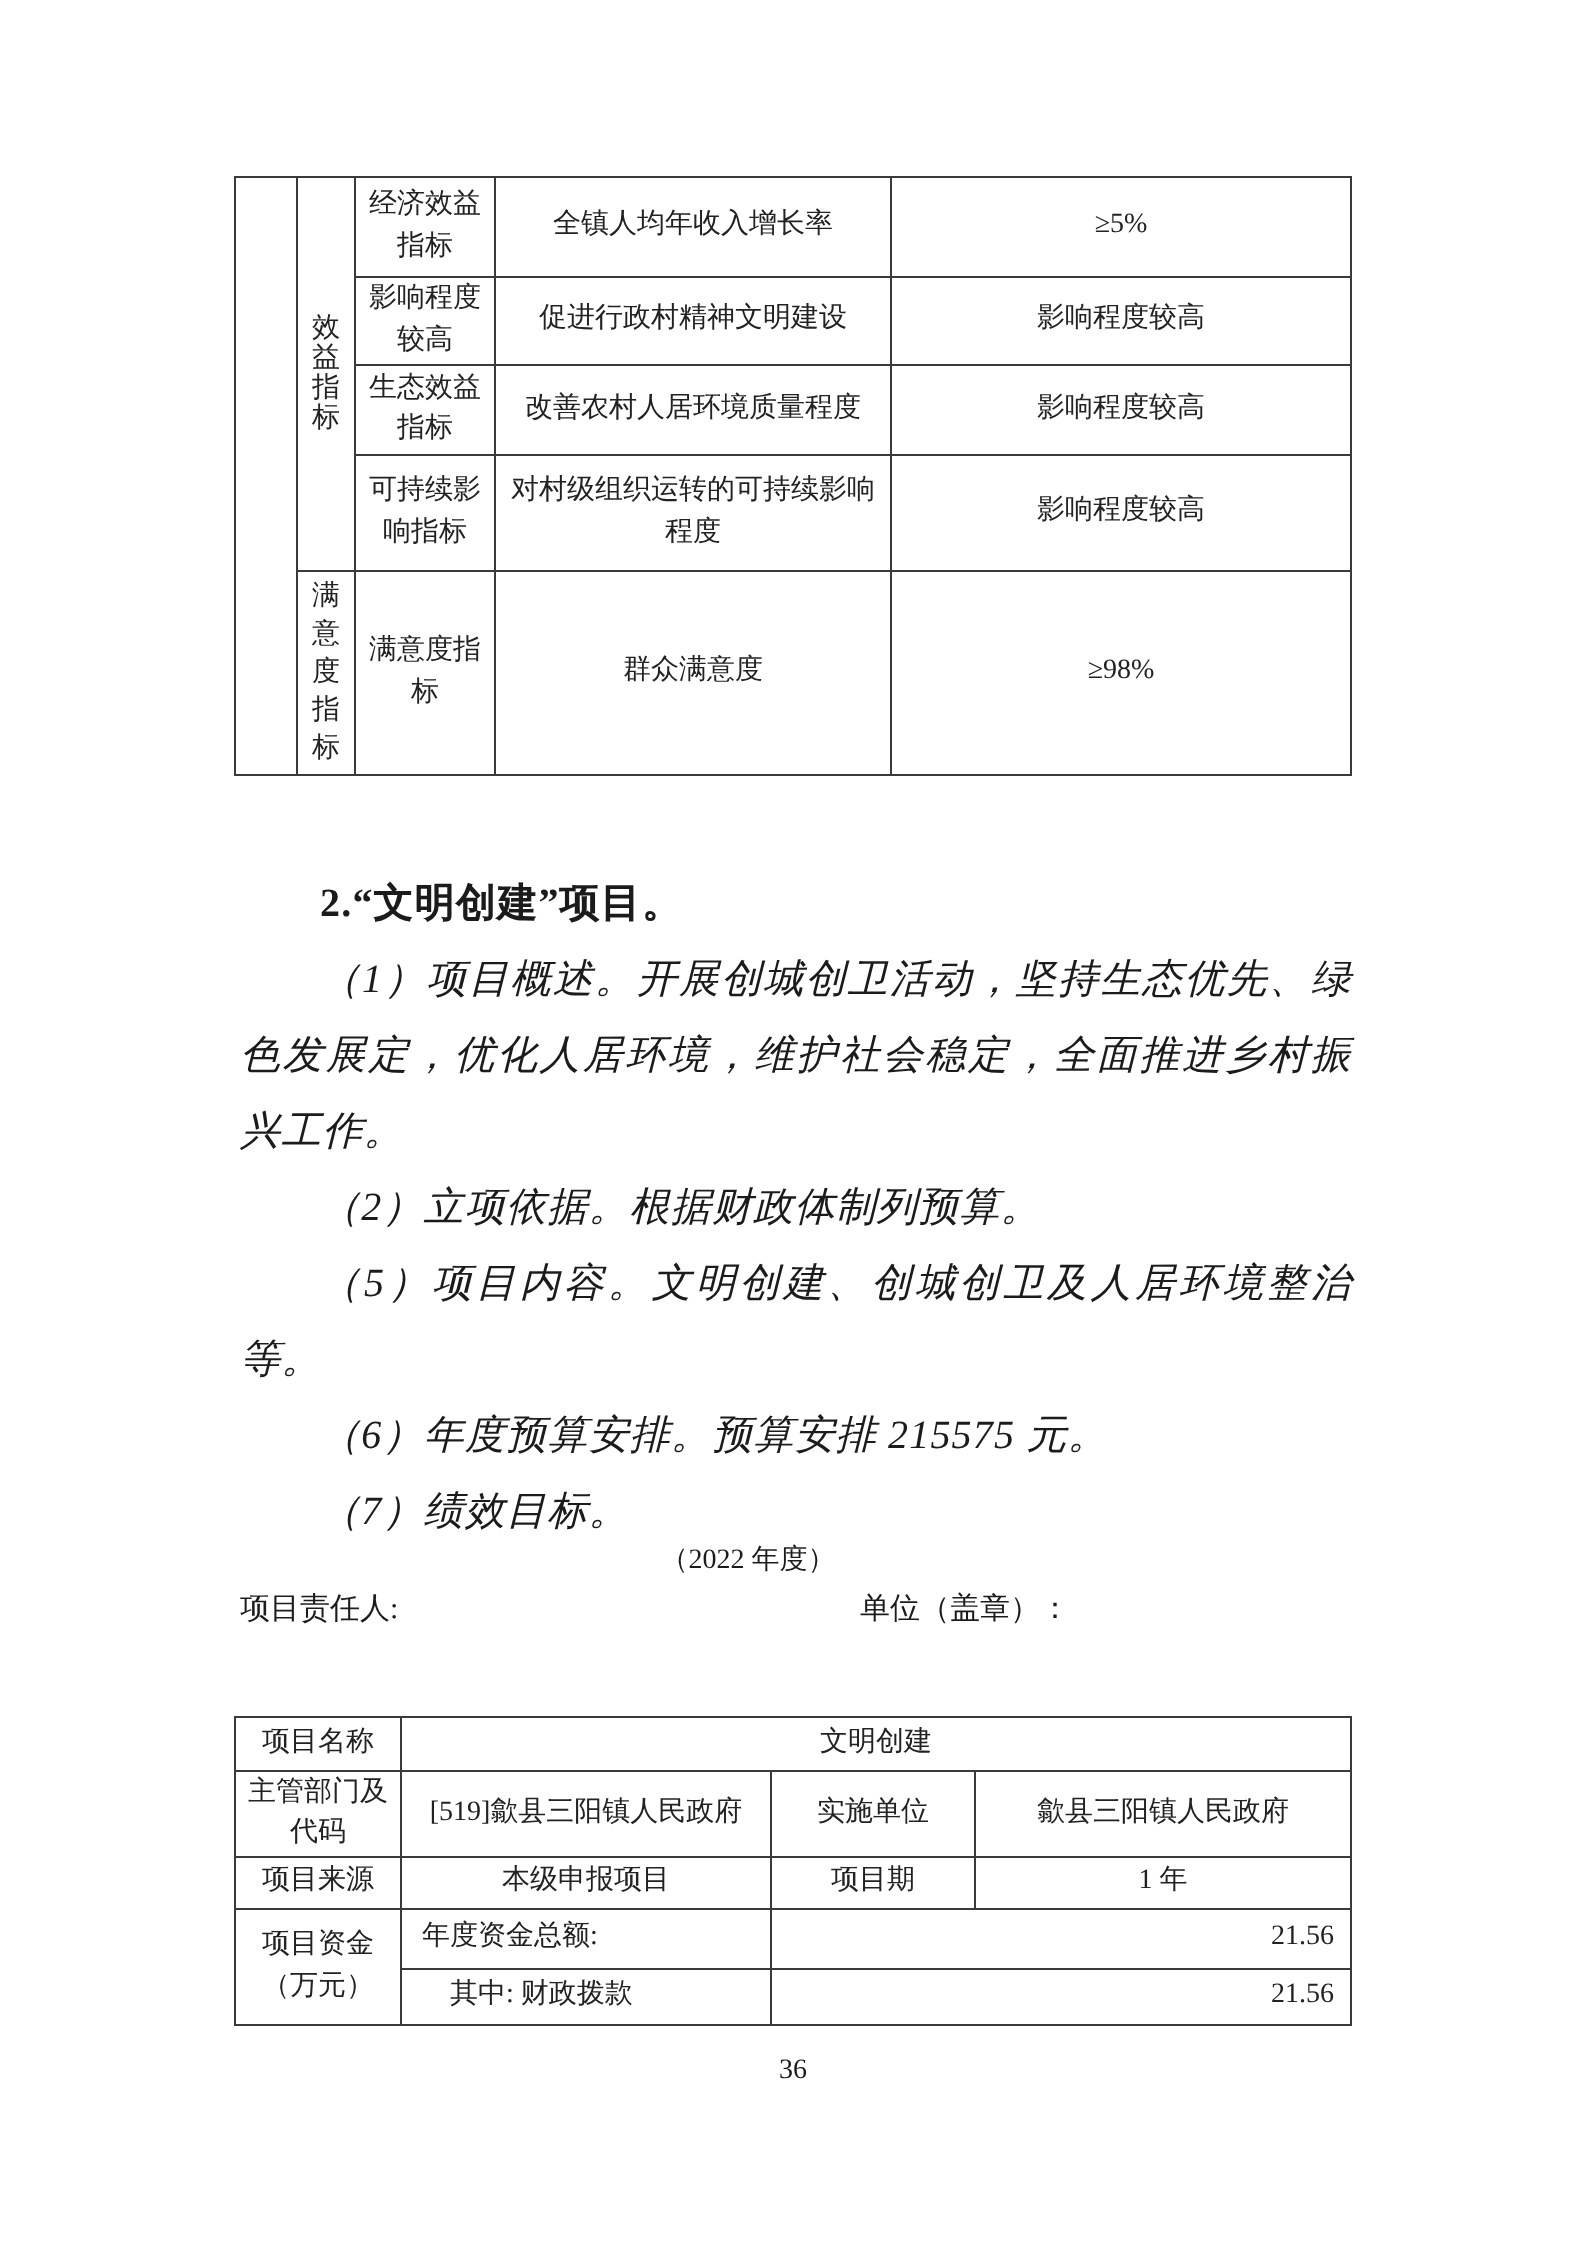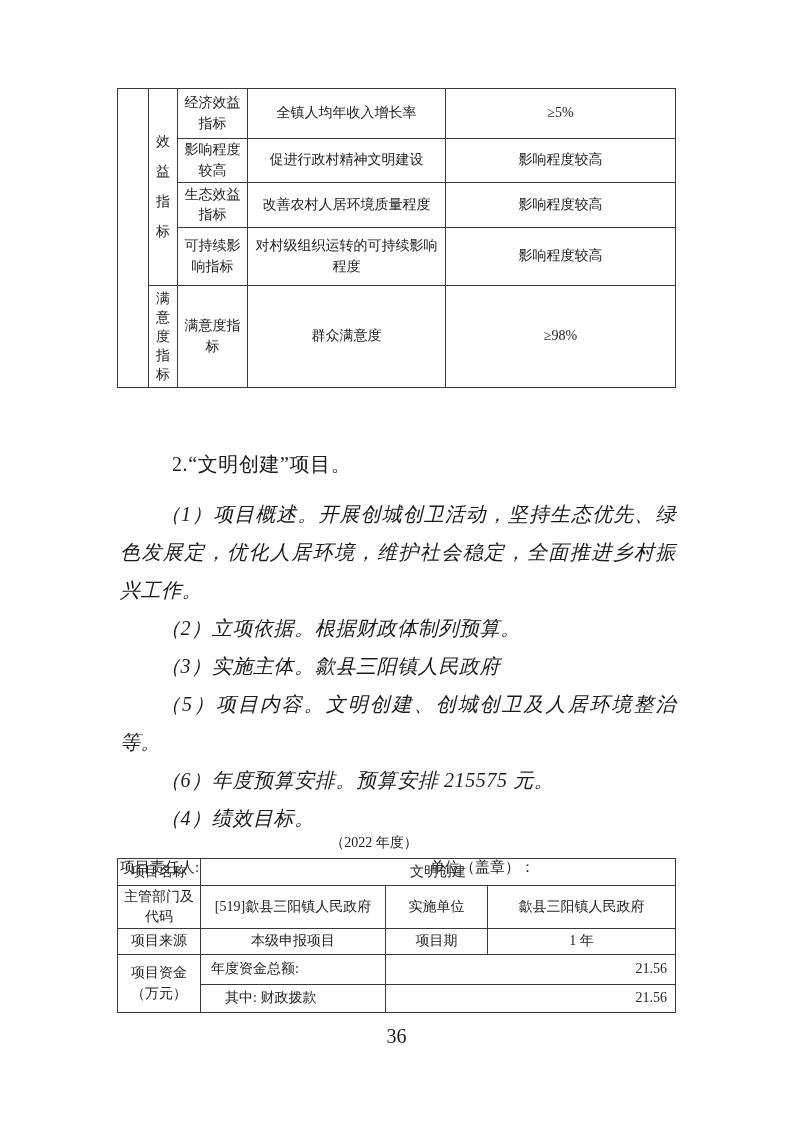--- a/index.html
+++ b/index.html
@@ -39,21 +39,21 @@
 
   .table-top {
     position: absolute;
     left: 117px;
     top: 88px;
     width: 558px;
   }
   .table-top td.vcell {
     padding: 0 7px;
   }
-  .vtext-a { line-height: 30px; text-align: center; }
+  .vtext-a { line-height: 15px; text-align: center; }
   .vtext-b { line-height: 19px; }
   .ind-cell { padding: 0 !important; }
   .content-cell { padding: 0 6px !important; }
 
   .table-bottom {
     position: absolute;
     left: 117px;
     top: 858px;
     width: 558px;
     border-radius: 24px;
@@ -68,23 +68,23 @@
   .text-block {
     position: absolute;
     left: 120px;
     top: 433px;
     width: 556px;
     font-size: 20px;
     line-height: 38px;
     letter-spacing: 0.6px;
   }
   .heading {
-    font-weight: normal;
+    font-weight: bold;
     text-indent: 40px;
-    margin: 12px;
+    margin: 0;
   }
   .para {
     margin: 0;
     text-indent: 40px;
     text-align: justify;
     font-style: italic;
   }
   .subtitle {
     margin: -2px 0 0 0;
     font-size: 14px;
@@ -109,21 +109,21 @@
     left: 310px;
     top: 0;
   }
 
   .page-number {
     position: absolute;
     left: 0;
     top: 1028px;
     width: 793px;
     text-align: center;
-    font-size: 20px;
+    font-size: 14px;
     line-height: 16px;
   }
 </style>
 </head>
 <body>
 
 <div class="page">
 
   <table class="table-top">
     <colgroup>
@@ -162,24 +162,23 @@
       <td class="content-cell">群众满意度</td>
       <td>≥98%</td>
     </tr>
   </tbody>
     </table>
 
   <div class="text-block">
     <p class="heading">2.“文明创建”项目。</p>
     <p class="para">（1）项目概述。开展创城创卫活动，坚持生态优先、绿色发展定，优化人居环境，维护社会稳定，全面推进乡村振兴工作。</p>
     <p class="para">（2）立项依据。根据财政体制列预算。</p>
-    <p class="para">（3）实施主体。歙县三阳镇人民政府</p>
     <p class="para">（5）项目内容。文明创建、创城创卫及人居环境整治等。</p>
     <p class="para">（6）年度预算安排。预算安排 215575 元。</p>
-    <p class="para">（4）绩效目标。</p>
+    <p class="para">（7）绩效目标。</p>
 
     <p class="subtitle">（2022 年度）</p>
 
     <div class="sig-row">
       <span>项目责任人:</span>
       <span class="sig-right">单位（盖章）：</span>
     </div>
   </div>
 
   <table class="table-bottom">

